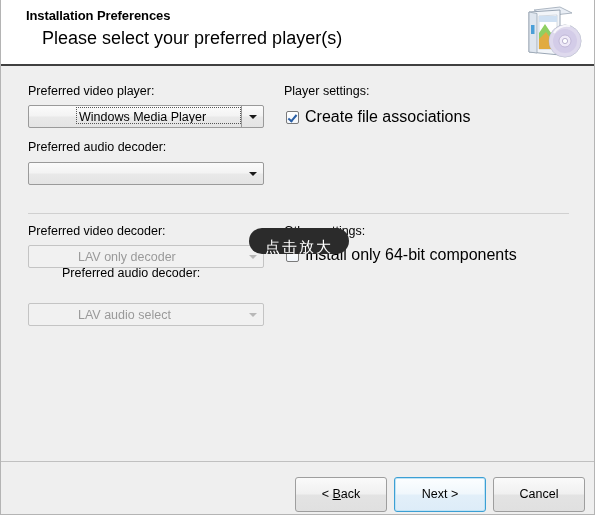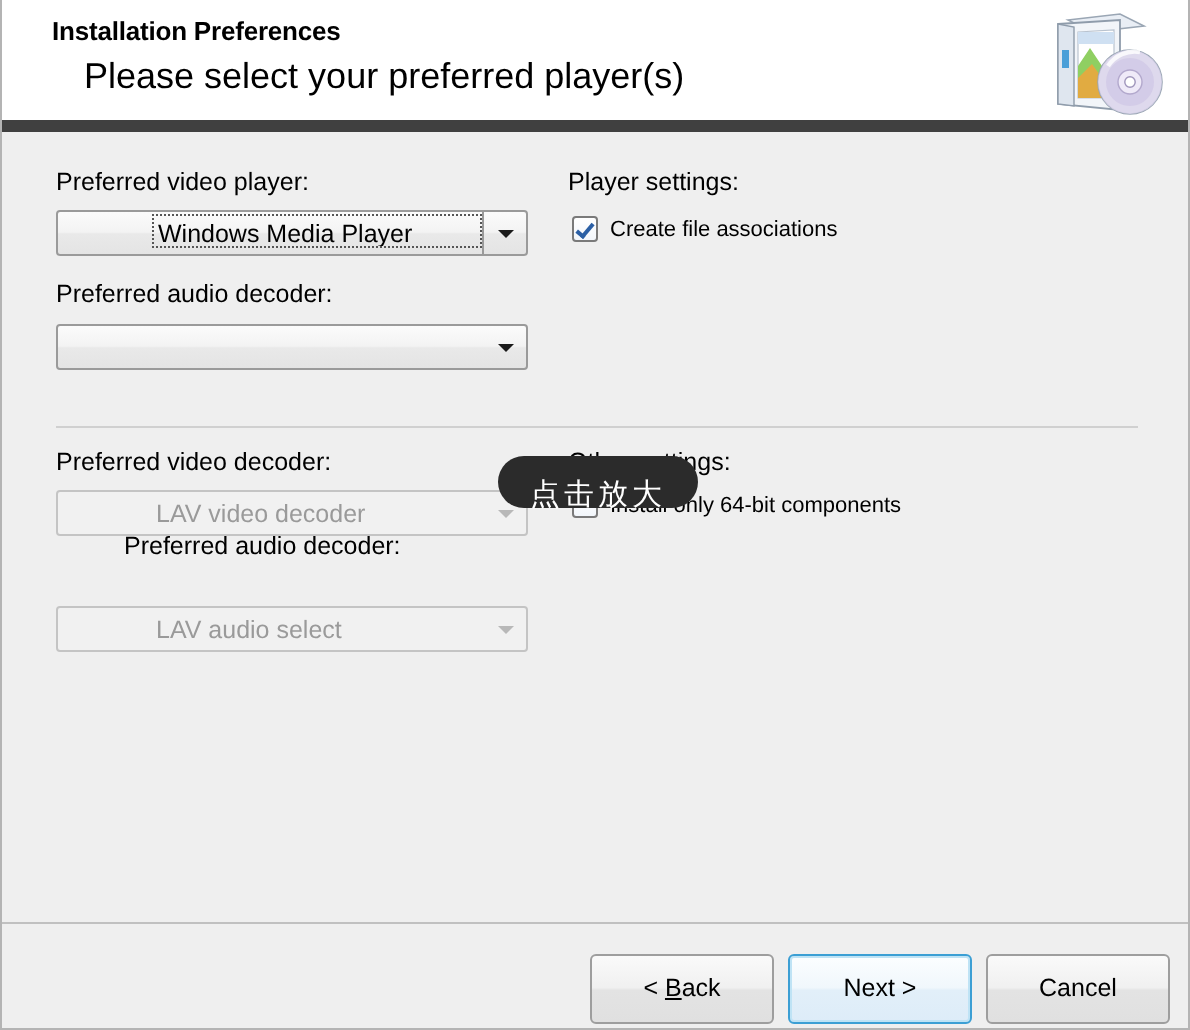--- a/index.html
+++ b/index.html
@@ -29,21 +29,21 @@
   }
 
   
   #header {
     position: absolute;
     left: 0;
     top: 0;
     width: 593px;
     height: 66px;
     background: #ffffff;
-    border-bottom: 6px solid #404040;
+    border-bottom: 2px solid #404040;
     box-sizing: border-box;
   }
   #header-title {
     position: absolute;
     left: 25px;
     top: 8px;
     font-size: 13px;
     font-weight: bold;
     letter-spacing: -0.1px;
     color: #000;
@@ -172,21 +172,21 @@
     left: 3px;
     top: 1px;
     width: 3px;
     height: 7px;
     border: solid #2a5fa5;
     border-width: 0 2px 2px 0;
     transform: rotate(40deg);
   }
   .checkrow .cb-label {
     margin-left: 6px;
-    font-size: 11px;
+    font-size: 16px;
     color: #000;
   }
 
   
   #footer {
     position: absolute;
     left: 0;
     top: 461px;
     width: 593px;
     height: 53px;
@@ -289,21 +289,21 @@
       <div class="combo-btn">
         <span class="arrow"></span>
       </div>
     </div>
 
     <div id="separator"></div>
 
     <div class="field-label" style="left:27px; top:157px;">Preferred video decoder:</div>
 
     <div class="combo disabled" id="video-decoder-combo" style="left:27px; top:178px; width:236px;">
-      <div class="combo-text">LAV video decoder</div>
+      <div class="combo-text">LAV only decoder</div>
       <div class="combo-btn">
         <span class="arrow"></span>
       </div>
     </div>
 
     <div class="field-label" style="left:27px; top:199px;margin-left:34px;">Preferred audio decoder:</div>
 
     <div class="combo disabled" id="audio-decoder-combo" style="left:27px; top:236px; width:236px;">
       <div class="combo-text">LAV audio select</div>
       <div class="combo-btn">

